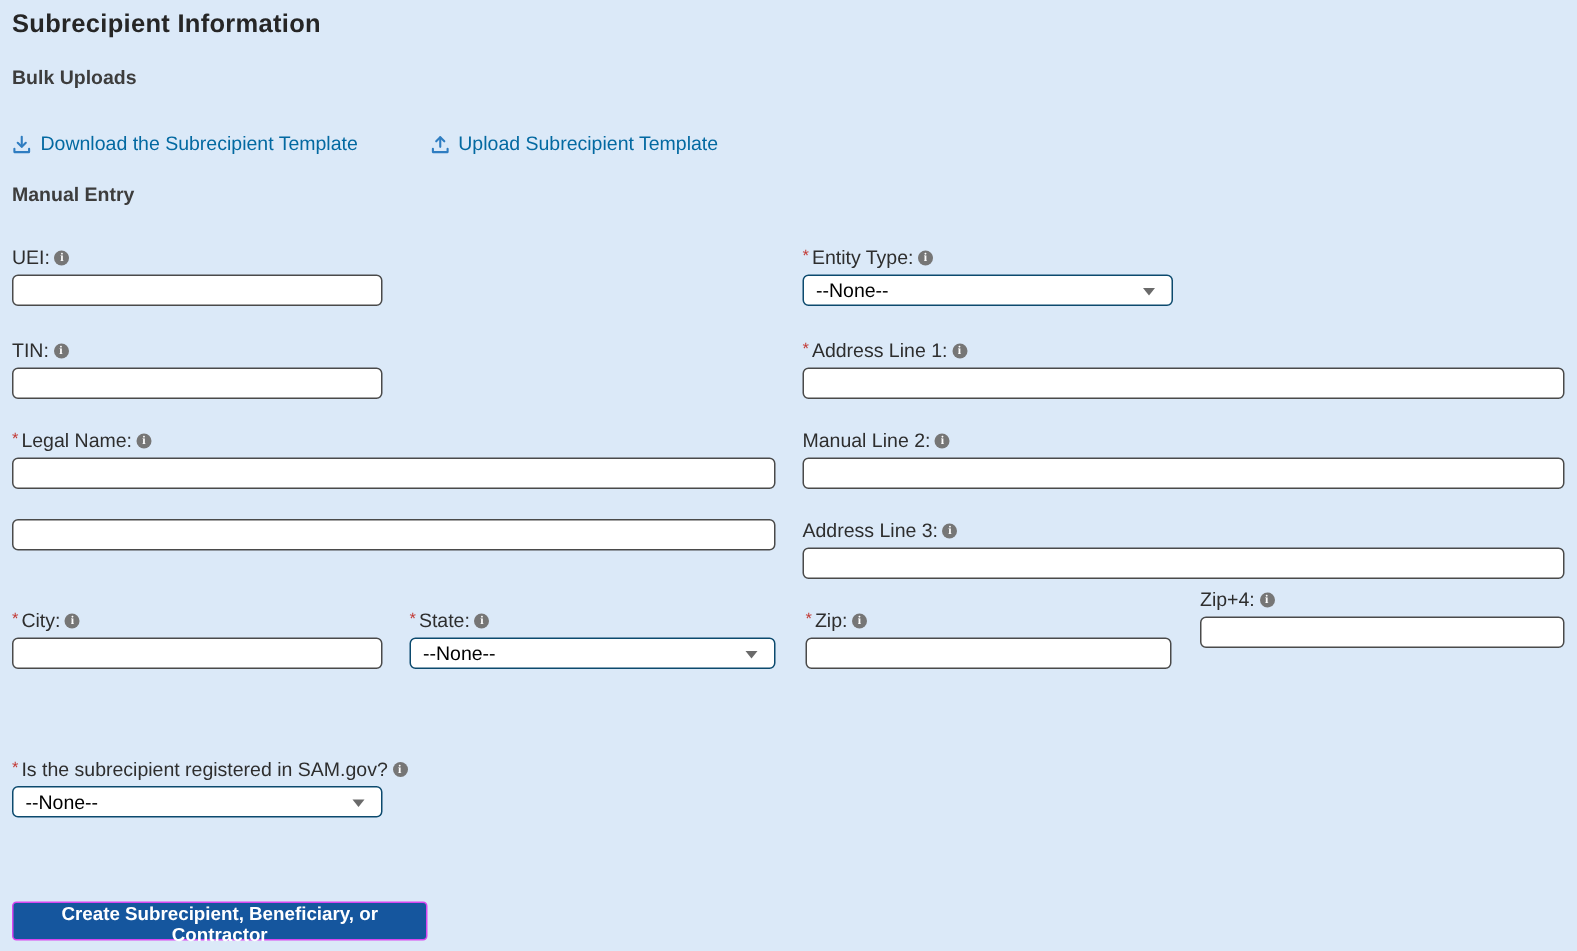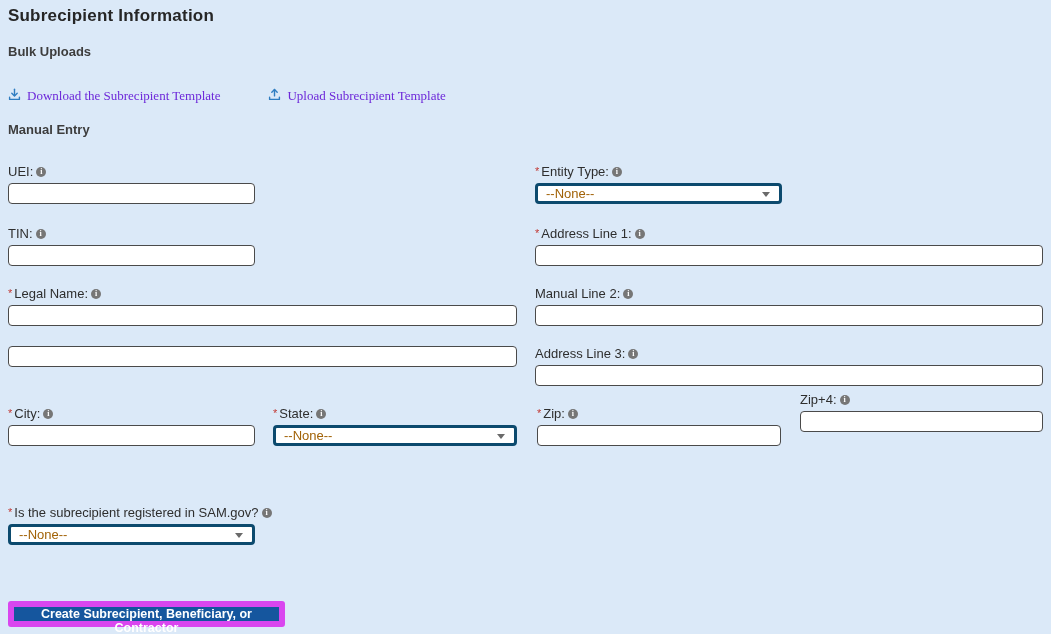--- a/index.html
+++ b/index.html
@@ -18,22 +18,22 @@
     font-size: 17px; font-weight: 700; color: #262626;
     letter-spacing: 0.2px;
   }
   .section-heading {
     left: 8px;
     font-size: 13px; font-weight: 700; color: #3d3d3d;
   }
 
   .links-row { left: 8px; top: 88px; display: flex; align-items: center; gap: 48px; }
   .tmpl-link {
-    display: inline-flex; align-items: flex-start; gap: 6px;
-    color: #6d28d9; font-size: 13px; text-decoration: none; cursor: pointer; font-family: Liberation Serif, serif;
+    display: inline-flex; align-items: flex-end; gap: 6px;
+    color: #0369a1; font-size: 13px; text-decoration: none; cursor: pointer;
   }
   .tmpl-link svg { display: block; }
 
   .group { position: absolute; }
   .field-label {
     display: flex; align-items: flex-start;
     font-size: 13px; line-height: 16px; color: #2e2e2e;
     white-space: nowrap; margin-bottom: 3px;
   }
   .req {
@@ -58,40 +58,40 @@
     width: 100%; height: 21px;
     background: #ffffff;
     border: 1px solid #4a4a4a; border-radius: 4px;
     font-family: inherit; font-size: 13px; color: #2e2e2e;
     padding: 0 8px; outline: none;
   }
   .select-wrap { position: relative; width: 100%; }
   select.sel {
     width: 100%; height: 21px;
     background: #ffffff;
-    border: 3px solid #0c4a6e; border-radius: 4px;
-    font-family: inherit; font-size: 13px; color: #a16207;
+    border: 1px solid #0c4a6e; border-radius: 4px;
+    font-family: inherit; font-size: 13px; color: #000000;
     padding: 0 22px 0 8px;
     appearance: none; -webkit-appearance: none; -moz-appearance: none;
     outline: none; cursor: pointer;
   }
   .sel-arrow {
     position: absolute; right: 12px; top: 50%;
     margin-top: -2px;
     width: 0; height: 0; pointer-events: none;
     border-left: 4px solid transparent;
     border-right: 4px solid transparent;
     border-top: 5px solid #6a6a6a;
   }
 
   .create-btn {
     position: absolute;
     left: 8px; top: 601px; width: 277px; height: 26px;
     background: #15569e; color: #ffffff;
-    border: 6px solid #d946ef; border-radius: 3px;
+    border: 1px solid #d946ef; border-radius: 3px;
     font-family: inherit; font-size: 12.5px; font-weight: 700;
     cursor: pointer;
   }
 </style>
 </head>
 <body>
 
 <div class="abs page-title">Subrecipient Information</div>
 
 <div class="abs section-heading" style="top:44px;">Bulk Uploads</div>

